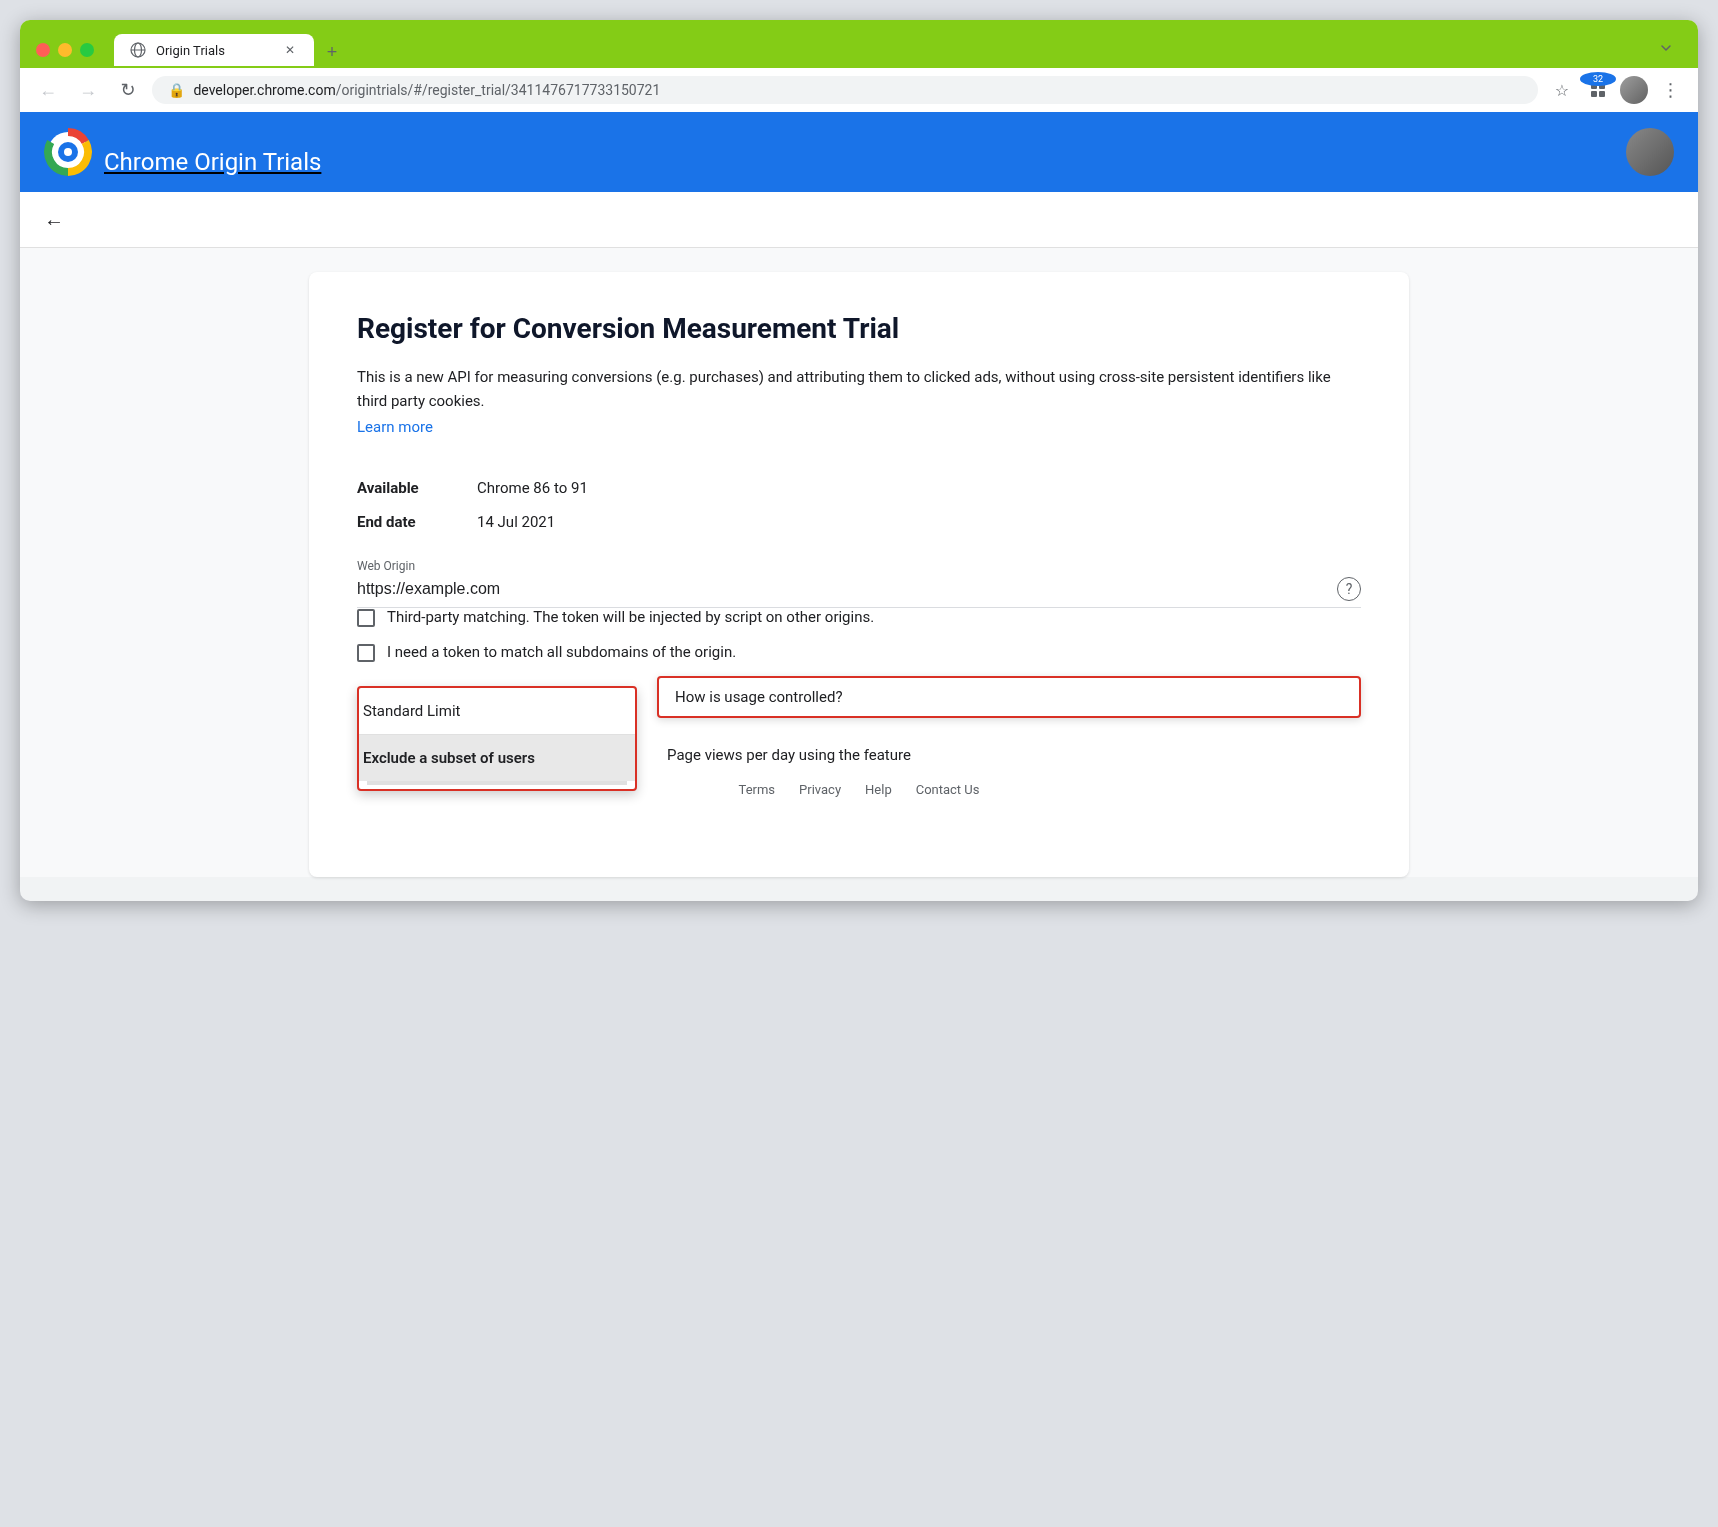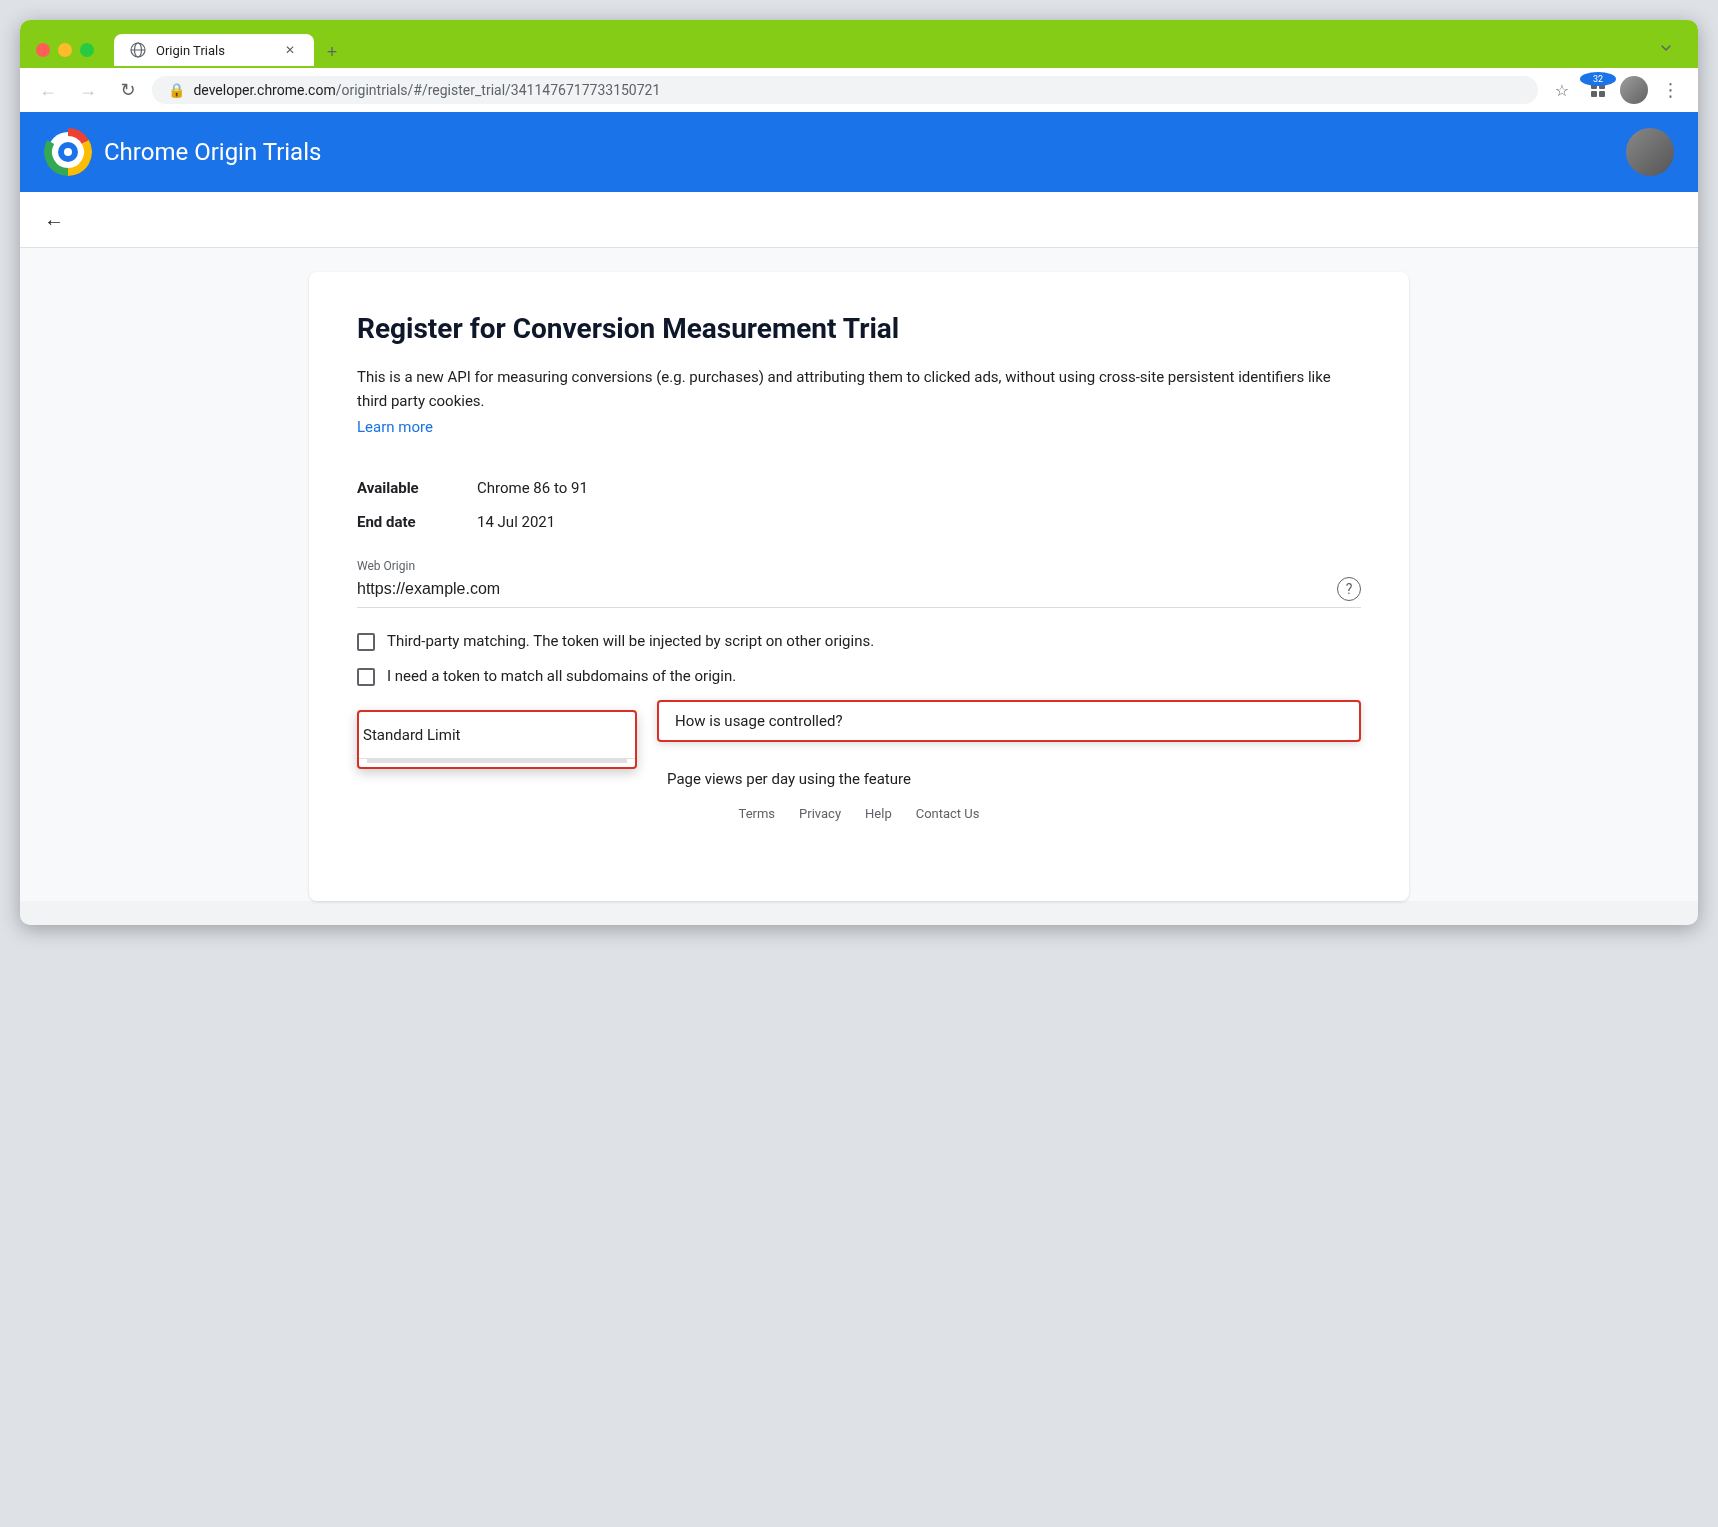--- a/index.html
+++ b/index.html
@@ -205,22 +205,23 @@
     .site-header {
       background: #1a73e8;
       padding: 16px 24px;
       display: flex;
       align-items: center;
       justify-content: space-between;
     }
 
     .site-logo {
       display: flex;
-      align-items: center;
+      align-items: flex-end;
       gap: 12px;
+      text-decoration: underline;
     }
 
     .chrome-logo {
       width: 48px;
       height: 48px;
     }
 
     .site-title {
       font-size: 24px;
       font-weight: 400;
@@ -340,21 +341,20 @@
       align-items: center;
       justify-content: center;
       font-size: 14px;
       color: #5f6368;
       cursor: pointer;
       flex-shrink: 0;
     }
 
     
     .checkbox-group {
-      margin-top: 24px;
       display: flex;
       flex-direction: column;
       gap: 16px;
     }
 
     .checkbox-item {
       display: flex;
       align-items: flex-start;
       gap: 12px;
       font-size: 15px;
@@ -598,20 +598,21 @@
           <span>I need a token to match all subdomains of the origin.</span>
         </label>
       </div>
 
       
       <div class="dropdown-section">
 
         <div class="dropdown-menu">
           <div class="dropdown-item">Standard Limit</div>
           <div class="dropdown-divider"></div>
+          <div class="dropdown-item selected">Exclude a subset of users</div>
           <div class="dropdown-scrollbar-area"></div>
         </div>
 
         <div class="tooltip-box" style="left: 300px; top: -10px; position: absolute;">
           <span>How is usage controlled?</span>
         </div>
 
         <div style="position: absolute; left: 310px; top: 60px; font-size: 15px; color: #202124;">
           <span>Page views per day using the feature</span>
         </div>

